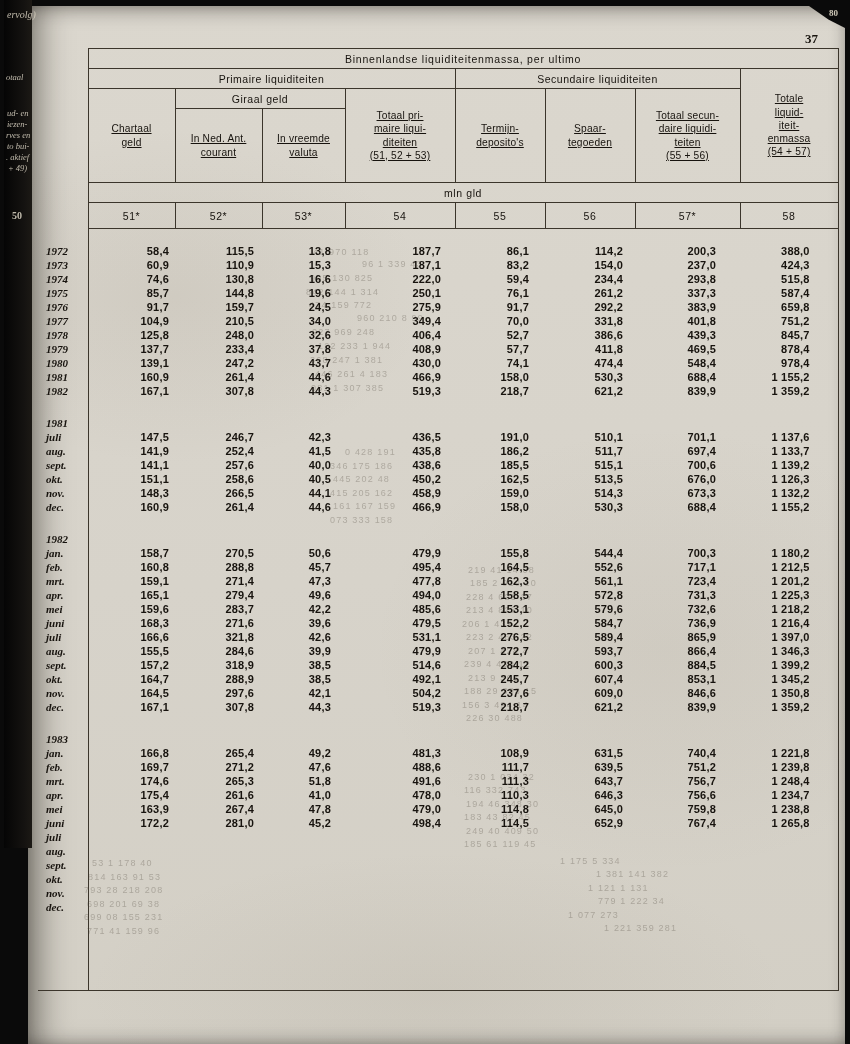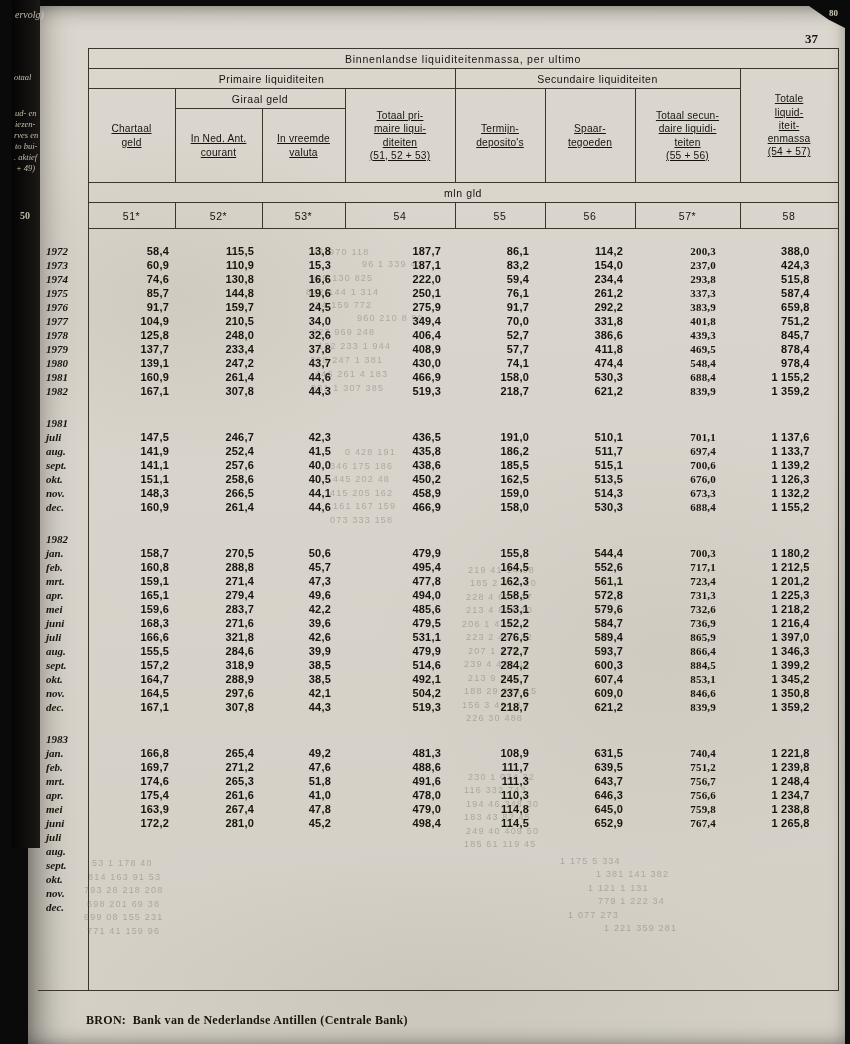--- a/index.html
+++ b/index.html
@@ -4,21 +4,21 @@
 <style>
   * { margin:0; padding:0; box-sizing:border-box; }
   html,body { width:850px; height:1044px; }
   body {
     position:relative; overflow:hidden;
     background:#0a0a0a;
     font-family:"Liberation Sans", sans-serif;
   }
   
   .spine {
-    position:absolute; left:12px; top:0; width:28px; height:848px;
+    position:absolute; left:4px; top:0; width:28px; height:848px;
     background:linear-gradient(90deg,#050505,#141210 70%,#1c1915);
     color:#d3ccbc; z-index:3;
   }
   .spine span {
     position:absolute; font:italic 8.5px "Liberation Serif", serif;
     white-space:nowrap; opacity:.9;
   }
   
   .paper {
     position:absolute; left:28px; top:6px; width:817px; height:1038px;
@@ -84,21 +84,21 @@
   .liq tbody td.lab {
     font:600 italic 11px "Liberation Serif", serif;
     padding-left:8px; text-align:left; line-height:1;
   }
   .liq tbody td:nth-child(2) { padding-right:6px;  }
   .liq tbody td:nth-child(3) { padding-right:8px;  }
   .liq tbody td:nth-child(4) { padding-right:14px; }
   .liq tbody td:nth-child(5) { padding-right:14px; }
   .liq tbody td:nth-child(6) { padding-right:16px; }
   .liq tbody td:nth-child(7) { padding-right:12px; }
-  .liq tbody td:nth-child(8) { padding-right:24px;font-family:Liberation Serif, serif; }
+  .liq tbody td:nth-child(8) { padding-right:24px; }
   .liq tbody td:nth-child(9) { padding-right:28px; }
   .liq tr.annual  { height:14px; }
   .liq tr.monthly { height:14px; }
   .liq tr.yearrow { height:14px; }
   .liq tr.gap     { height:18px; }
   .liq tr.gap.first { height:16px; }
   .liq tr.spacer  { height:76px; }
   
   .ghosts { position:absolute; inset:0; pointer-events:none; z-index:1; }
   .ghost {
@@ -729,14 +729,13 @@
           <td class="num"></td>
           <td class="num br"></td>
         </tr>
         <tr class="spacer">
           <td class="lab bb"></td>
           <td class="bl br bb" colspan="8"></td>
         </tr>
       </tbody>
   </table>
 
-  <div class="source-note">BRON:  Bank van de Nederlandse Antillen (Centrale Bank)</div>
 </div>
 
 </body></html>

